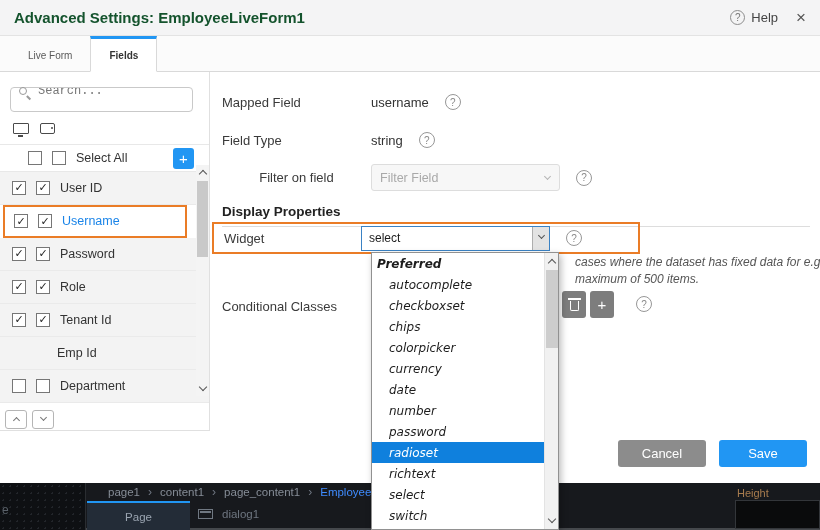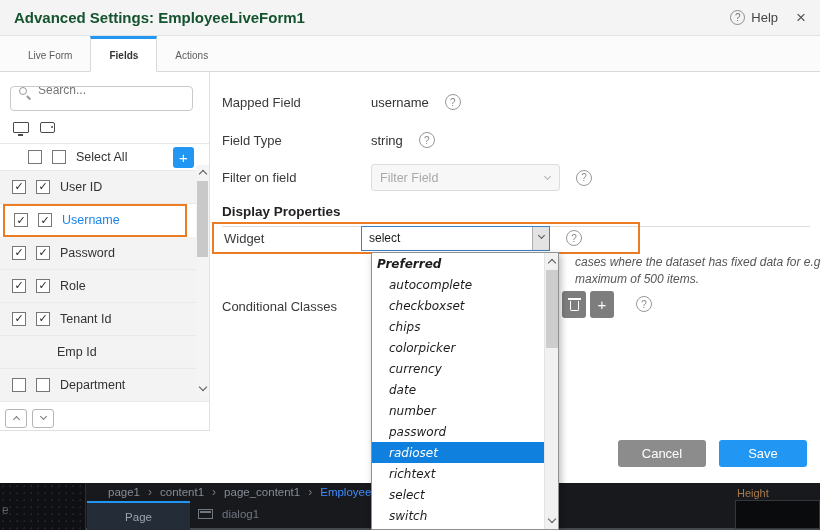--- a/index.html
+++ b/index.html
@@ -20,21 +20,21 @@
   .help-label { font-size:13px; color:#444; }
   .close-x { font-size:17px; color:#555; margin-left:8px; cursor:pointer; line-height:1; }
 
   .tabbar { height:36px; background:#fbfbfb; border-bottom:1px solid #d9d9d9; display:flex; align-items:stretch; padding-left:10px; position:relative; }
   .tab { display:flex; align-items:center; padding:0 18px; font-size:10px; color:#5a5a5a; cursor:pointer; border-top:3px solid transparent; }
   .tab.active { background:#fff; border:1px solid #d9d9d9; border-top:3px solid #2196f3; border-bottom:1px solid #fff; margin-bottom:-1px; color:#333; font-weight:bold; z-index:1; }
 
   
   .sidebar { position:absolute; left:0; top:72px; width:210px; height:359px; background:#fff; border-right:1px solid #e0e0e0; border-bottom:1px solid #e0e0e0; }
   .search-row { position:relative; padding:8px 16px 7px 10px; }
-  .search-input { width:100%; height:25px; border:1px solid #c9c9c9; border-radius:4px; padding:0 8px 16px 27px; font-size:12px; color:#555; font-family:Liberation Sans, sans-serif; outline:none; background:#fff; }
+  .search-input { width:100%; height:25px; border:1px solid #c9c9c9; border-radius:4px; padding:0 8px 16px 27px; font-size:12px; color:#555; font-family:Liberation Mono, monospace; outline:none; background:#fff; }
   .mag { position:absolute; left:19px; top:15px; width:8px; height:8px; border:1.5px solid #9a9a9a; border-radius:50%; }
   .mag::after { content:""; position:absolute; left:7px; top:7px; width:5px; height:1.5px; background:#9a9a9a; transform:rotate(45deg); transform-origin:left center; }
 
   .device-row { height:26px; border-bottom:1px solid #e8e8e8; display:flex; align-items:center; gap:11px; padding:0 0 5px 13px; }
   .icon-monitor { width:16px; height:11px; border:1.5px solid #4a4a4a; border-radius:1px; position:relative; }
   .icon-monitor::after { content:""; position:absolute; left:4px; bottom:-4px; width:5px; height:2px; background:#4a4a4a; }
   .icon-tablet { width:15px; height:11px; border:1.5px solid #4a4a4a; border-radius:2px; position:relative; }
   .icon-tablet::after { content:""; position:absolute; right:1px; top:3px; width:2px; height:2px; background:#4a4a4a; border-radius:50%; }
 
   .selectall-row { height:27px; border-bottom:1px solid #e8e8e8; display:flex; align-items:center; padding-left:28px; font-size:12.5px; color:#333; position:relative; background:#fff; }
@@ -152,21 +152,20 @@
           <span class="help-circle">?</span>
           <span class="help-label">Help</span>
         </span>
         <span class="close-x">×</span>
       </span>
     </div>
 
     <div class="tabbar">
       <div class="tab">Live Form</div>
       <div class="tab active">Fields</div>
-      <div class="tab">Actions</div>
     </div>
 
     <div class="sidebar">
 
       <div class="search-row">
         <span class="mag"></span>
         <input class="search-input" type="text" placeholder="Search..." style="">
       </div>
 
       <div class="device-row">
@@ -244,21 +243,21 @@
         <span class="pvalue">username</span>
         <span class="hicon">?</span>
       </div>
 
       <div class="prow" style="top:60px;">
         <span class="plabel">Field Type</span>
         <span class="pvalue">string</span>
         <span class="hicon">?</span>
       </div>
 
-      <div class="prow" style="top:92px;">
+      <div class="prow" style="top:92px;text-align:center;">
         <span class="plabel">Filter on field</span>
         <span class="dselect">
           <span>Filter Field</span>
           <span class="chev down"></span>
         </span>
         <span class="hicon">?</span>
       </div>
 
       <div class="section-hdr">Display Properties</div>
 

